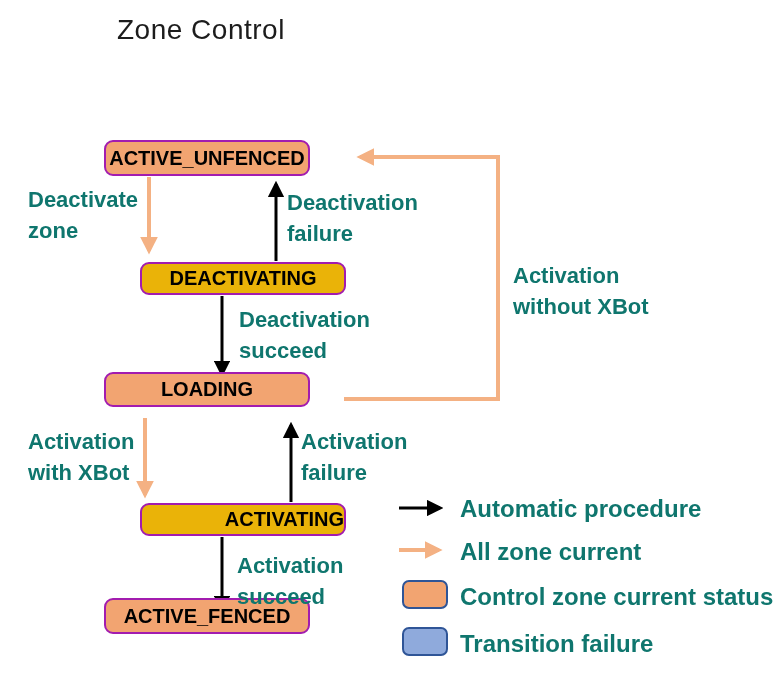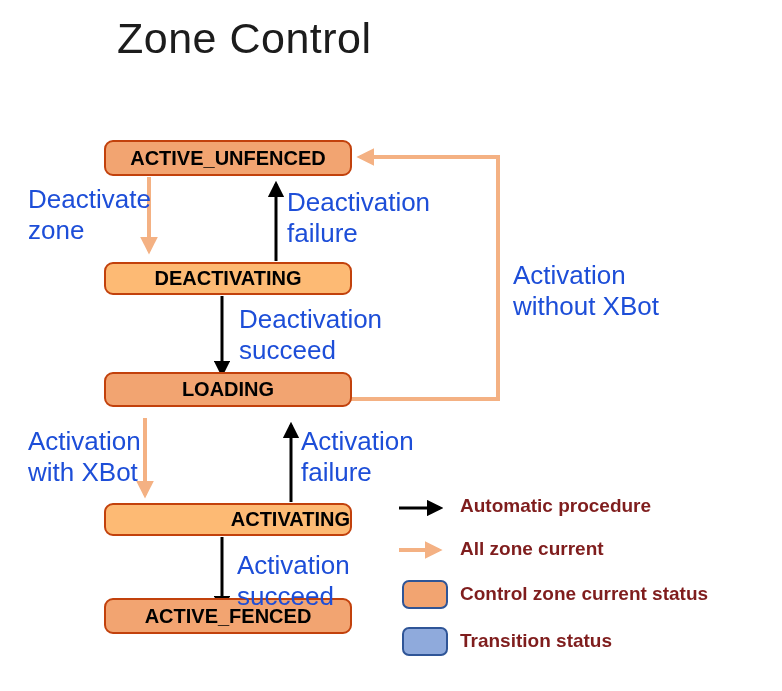--- a/index.html
+++ b/index.html
@@ -1,49 +1,49 @@
 <!DOCTYPE html>
 <html><head>
 <meta charset="utf-8">
 <style>
   html,body{margin:0;padding:0;background:#ffffff;}
   .canvas{
     position:relative;width:782px;height:691px;background:#ffffff;overflow:hidden;
     font-family:"Liberation Sans", sans-serif;color:#111111;
   }
   .title{
-    position:absolute;left:117px;top:14px;font-size:43px;font-weight:400;
+    position:absolute;left:117px;top:14px;font-size:28px;font-weight:400;
     color:#1c1c1c;letter-spacing:0.5px;white-space:nowrap;
   }
   .overlay{position:absolute;left:0;top:0;width:782px;height:691px;}
   .state-box{
-    position:absolute;left:104px;width:248px;display:flex;align-items:center;justify-content:center;
-    border:2px solid #c2410c;border-radius:9px;box-sizing:border-box;
+    position:absolute;left:104px;width:206px;display:flex;align-items:center;justify-content:center;
+    border:2px solid #a21caf;border-radius:9px;box-sizing:border-box;
     font-size:20px;font-weight:700;color:#000000;white-space:nowrap;
   }
   .fill-status{background:#F2A471;}
-  .fill-transition{background:#fdba74;}
+  .fill-transition{background:#eab308;margin-left:36px;}
   .b-active-unfenced{top:140px;height:36px;}
   .b-deactivating{top:262px;height:33px;}
   .b-loading{top:372px;height:35px;}
   .b-activating{top:503px;height:33px;justify-content:flex-end;}
   .b-active-fenced{top:598px;height:36px;}
   .edge-label{
-    position:absolute;font-size:26px;font-weight:400;color:#1d4ed8;
+    position:absolute;font-size:22px;font-weight:700;color:#0f766e;
     line-height:31px;white-space:pre-line;
   }
   .l-deactivate-zone{left:28px;top:184px;}
   .l-deactivation-failure{left:287px;top:187px;}
   .l-deactivation-succeed{left:239px;top:304px;}
   .l-activation-without-xbot{left:513px;top:260px;}
   .l-activation-with-xbot{left:28px;top:426px;}
   .l-activation-failure{left:301px;top:426px;}
   .l-activation-succeed{left:237px;top:550px;}
   .legend-label{
-    position:absolute;left:460px;font-size:19px;font-weight:700;color:#7f1d1d;white-space:nowrap;
+    position:absolute;left:460px;font-size:24px;font-weight:700;color:#0f766e;white-space:nowrap;
   }
   .ll-auto{top:495px;}
   .ll-zone{top:538px;}
   .ll-status{top:583px;}
   .ll-transition{top:630px;}
   .legend-swatch{
     position:absolute;left:402px;width:46px;height:29px;
     border:2px solid #2F5597;border-radius:7px;box-sizing:border-box;
   }
   .ls-status{top:580px;background:#F2A471;}
@@ -106,15 +106,15 @@
 failure</div>
   <div class="edge-label l-activation-succeed">Activation
 succeed</div>
 
   <div class="legend-swatch ls-status"></div>
   <div class="legend-swatch ls-transition"></div>
 
   <div class="legend-label ll-auto">Automatic procedure</div>
   <div class="legend-label ll-zone">All zone current</div>
   <div class="legend-label ll-status">Control zone current status</div>
-  <div class="legend-label ll-transition">Transition status</div>
+  <div class="legend-label ll-transition">Transition failure</div>
 
 </div>
 
 </body></html>

